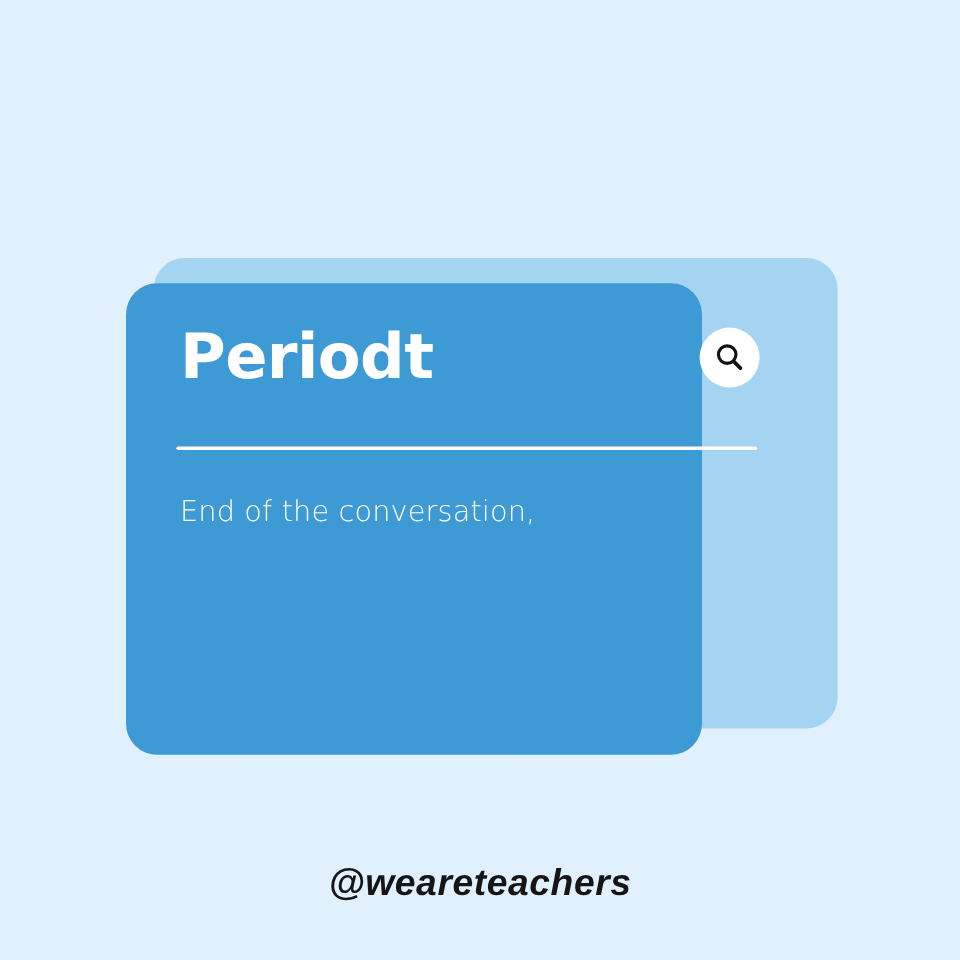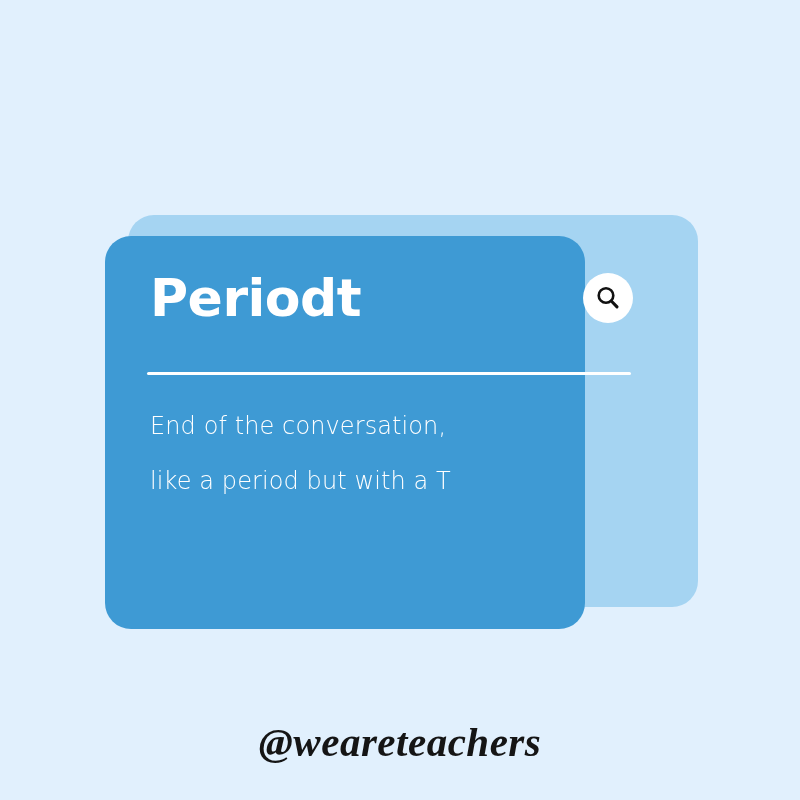--- a/index.html
+++ b/index.html
@@ -108,24 +108,24 @@
   }
 
   
   .handle {
     position: absolute;
     left: 0;
     top: 718px;
     width: 800px;
     text-align: center;
     margin: 0;
-    font-family: Liberation Serif, serif;
+    font-family: Liberation Sans, sans-serif;
     font-style: italic;
     font-weight: 700;
-    font-size: 41px;
+    font-size: 31px;
     letter-spacing: 0.5px;
     color: #151515;
   }
 </style>
 </head>
 <body>
 
 <div id="canvas">
 
   <div class="card-shadow"></div>
@@ -140,20 +140,19 @@
           <circle cx="11" cy="10.5" r="7.3" fill="none" stroke="#111111" stroke-width="2.6"></circle>
           <line x1="16.3" y1="16" x2="22" y2="21.8" stroke="#111111" stroke-width="3.1" stroke-linecap="round"></line>
         </svg>
       </span>
     </div>
 
     <div class="divider"></div>
 
     <p class="card-body">
       <span class="body-line">End of the conversation,</span>
-      <span class="body-line">like a period but with a T</span>
     </p>
 
   </div>
 
   <p class="handle">@weareteachers</p>
 
 </div>
 
 </body></html>

